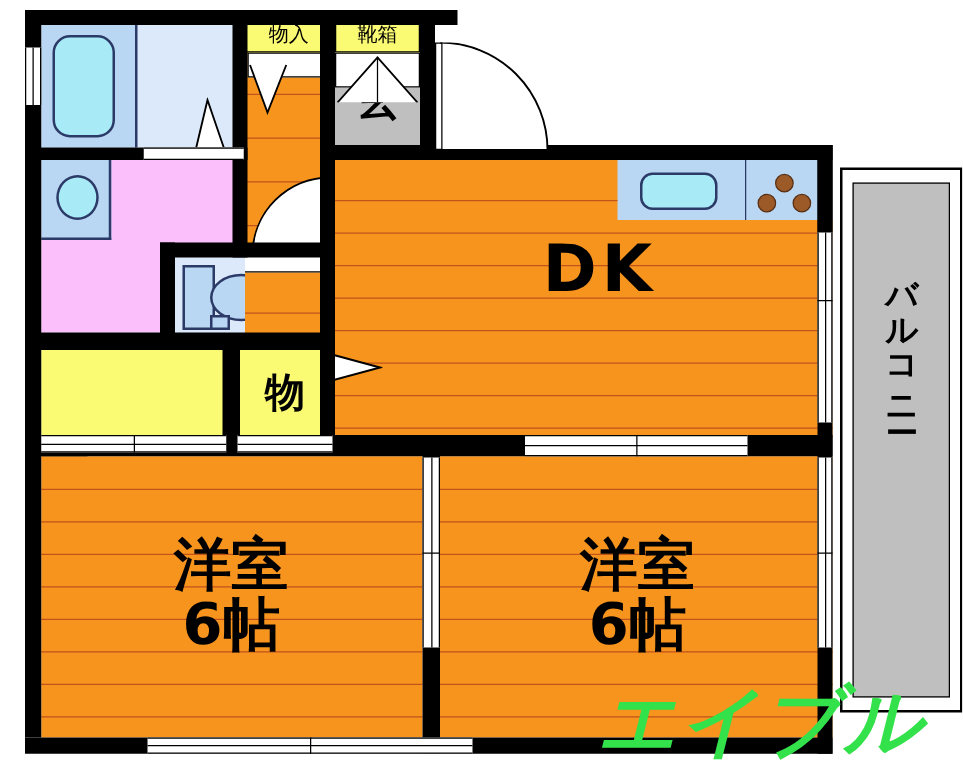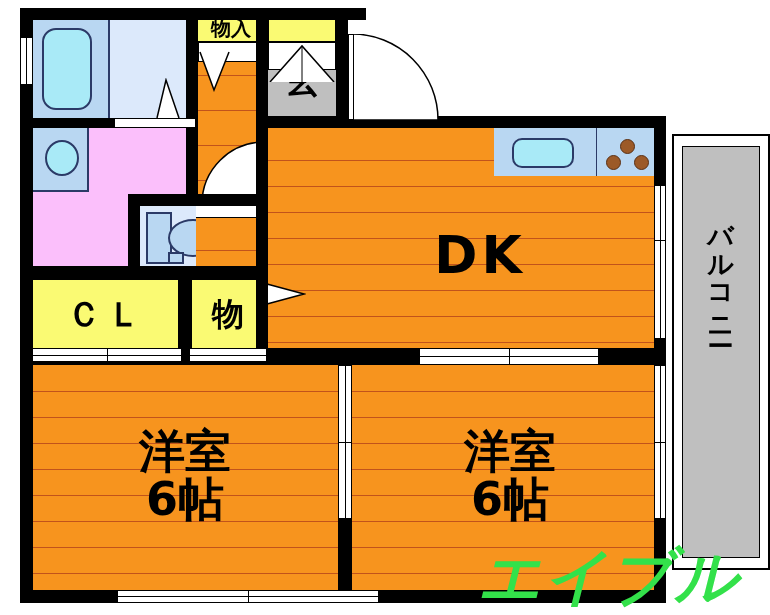--- a/index.html
+++ b/index.html
@@ -73,22 +73,22 @@
     flex-direction: column;
     font-size: 46px;
   }
   .label-room .line2 { margin-top: 2px; }
   .label-dk {
     flex-direction: column;
     font-size: 52px;
   }
   .label-dk .l1 { letter-spacing: 4px; }
   .label-small {
-    font-size: 20px;
-    font-weight: bold;
+    font-size: 16px;
+    font-weight: normal;
   }
   .label-cl {
     font-size: 34px;
     font-weight: bold;
     letter-spacing: 6px;
   }
   .label-mono {
     font-size: 32px;
     font-weight: bold;
   }
@@ -219,49 +219,49 @@
   </div>
 
   <div class="abs swing" style="left:196px; top:136px; width:70px; height:72px;">
     <svg width="70" height="72" viewBox="0 0 70 72">
       <path d="M 68 6 A 62 62 0 0 0 6 68 L 68 68 Z" fill="#FFFFFF" stroke="#000" stroke-width="1.5"></path>
     </svg>
   </div>
   <div class="abs opening" style="left:196px; top:204px; width:70px; height:14px;"></div>
 
   <div class="abs fill-yellow" style="left:33px; top:280px; width:148px; height:68px;"></div>
-  <div class="abs label label-cl" style="left:33px; top:280px; width:148px; height:68px;">ＣＬ</div>
 
   <div class="abs fill-yellow" style="left:190px; top:280px; width:76px; height:68px;"></div>
   <div class="abs label label-mono" style="left:190px; top:280px; width:76px; height:68px;">物</div>
 
   <div class="abs fill-yellow" style="left:196px; top:14px; width:70px; height:28px; border:1px solid #000; box-sizing:border-box;"></div>
   <div class="abs label label-small" style="left:196px; top:14px; width:70px; height:28px;">物入</div>
 
   <div class="abs fill-yellow" style="left:268px; top:14px; width:68px; height:28px; border:1px solid #000; box-sizing:border-box;"></div>
+  <div class="abs label label-small" style="left:268px; top:14px; width:68px; height:28px;">靴箱</div>
 
   <div class="abs fill-orange" style="left:266px; top:128px; width:400px; height:222px;"></div>
 
   <div class="abs fill-blue" style="left:494px; top:128px; width:172px; height:48px;"></div>
   <div class="abs" style="left:596px; top:128px; width:1px; height:48px; background:#2b3a67;"></div>
   <div class="abs sink-rect" style="left:512px; top:138px; width:62px; height:30px;"></div>
   <div class="abs burner" style="left:620px; top:139px; width:15px; height:15px;"></div>
   <div class="abs burner" style="left:606px; top:155px; width:15px; height:15px;"></div>
   <div class="abs burner" style="left:634px; top:155px; width:15px; height:15px;"></div>
 
   <div class="abs seam" style="left:266px; top:160px; width:228px;"></div>
   <div class="abs seam" style="left:266px; top:186px; width:400px;"></div>
   <div class="abs seam" style="left:266px; top:212px; width:400px;"></div>
   <div class="abs seam" style="left:266px; top:238px; width:400px;"></div>
   <div class="abs seam" style="left:266px; top:264px; width:400px;"></div>
   <div class="abs seam" style="left:266px; top:290px; width:400px;"></div>
   <div class="abs seam" style="left:266px; top:316px; width:400px;"></div>
   <div class="abs seam" style="left:266px; top:342px; width:400px;"></div>
 
-  <div class="abs label label-dk" style="left:350px; top:190px; width:260px; height:130px;">
+  <div class="abs label label-dk" style="left:350px; top:190px; width:260px; height:130px;justify-content:space-between;">
     <span class="l1">DK</span>
   </div>
 
   <div class="abs swing" style="left:266px; top:283px; width:40px; height:22px;">
     <svg width="40" height="22" viewBox="0 0 40 22">
       <path d="M 1 1 L 38 11 L 1 21 Z" fill="#FFFFFF" stroke="#000" stroke-width="1.5"></path>
     </svg>
   </div>
 
   <div class="abs fill-orange" style="left:33px; top:365px; width:305px; height:225px;"></div>

